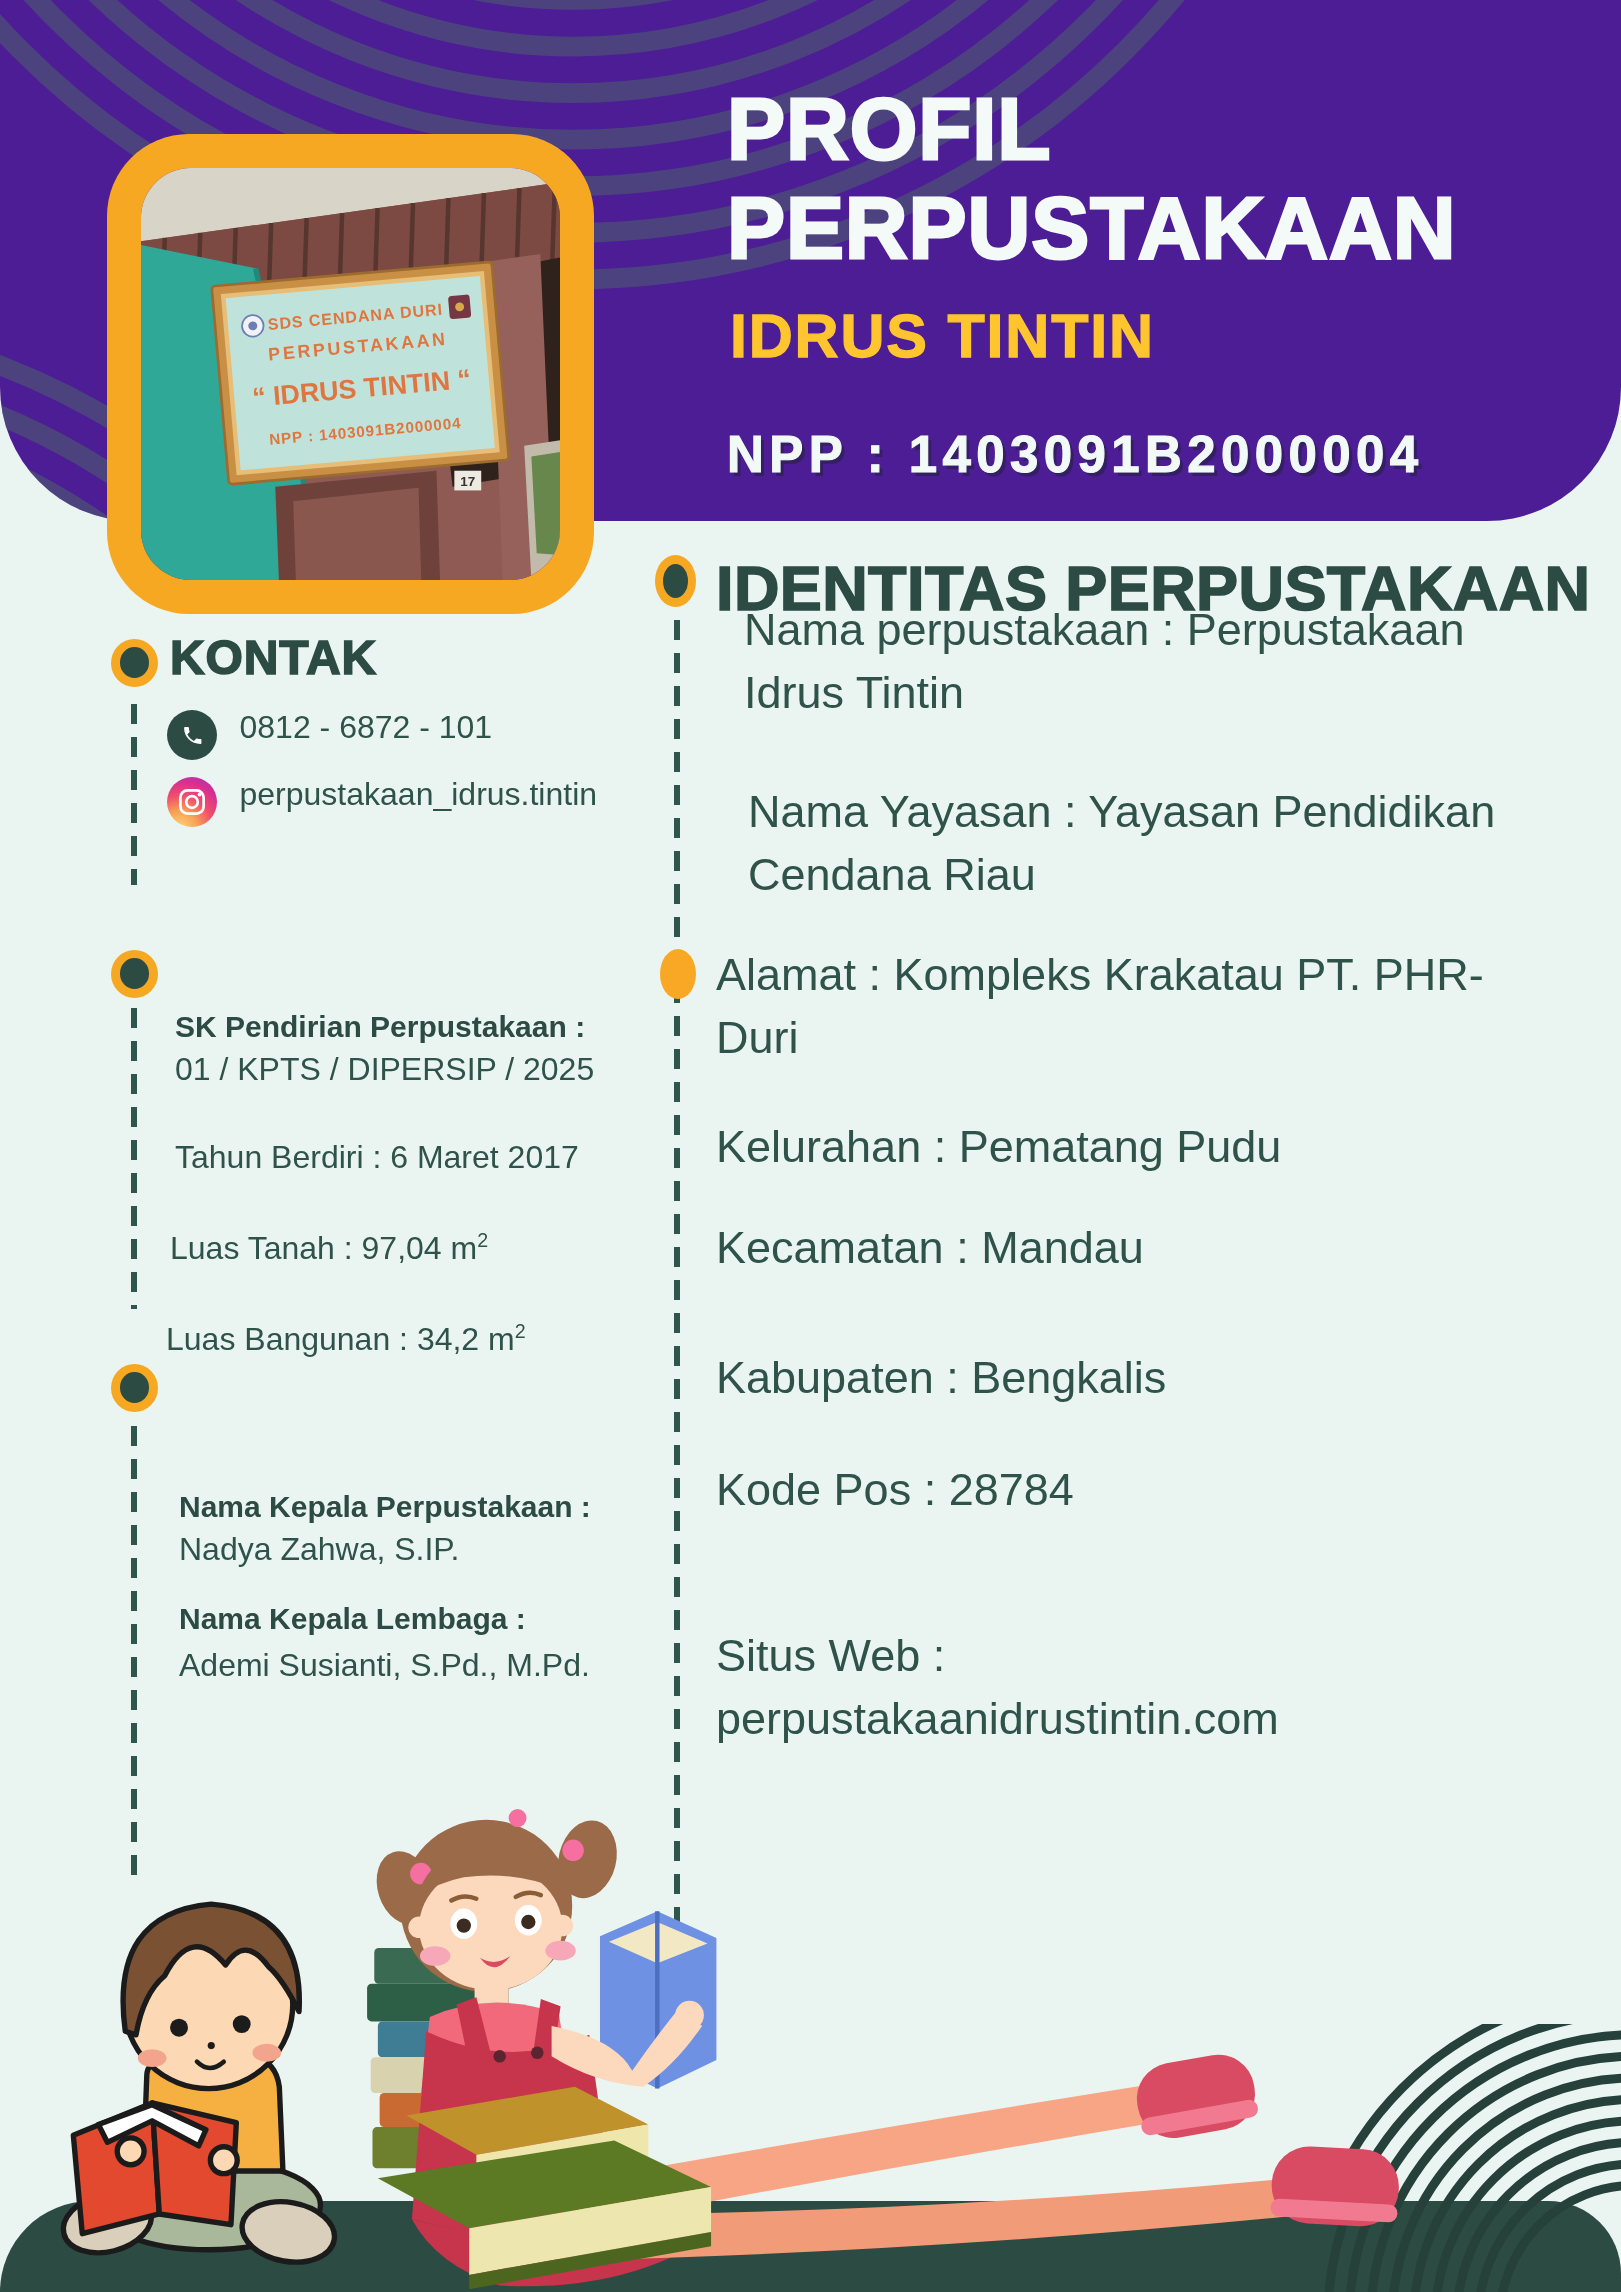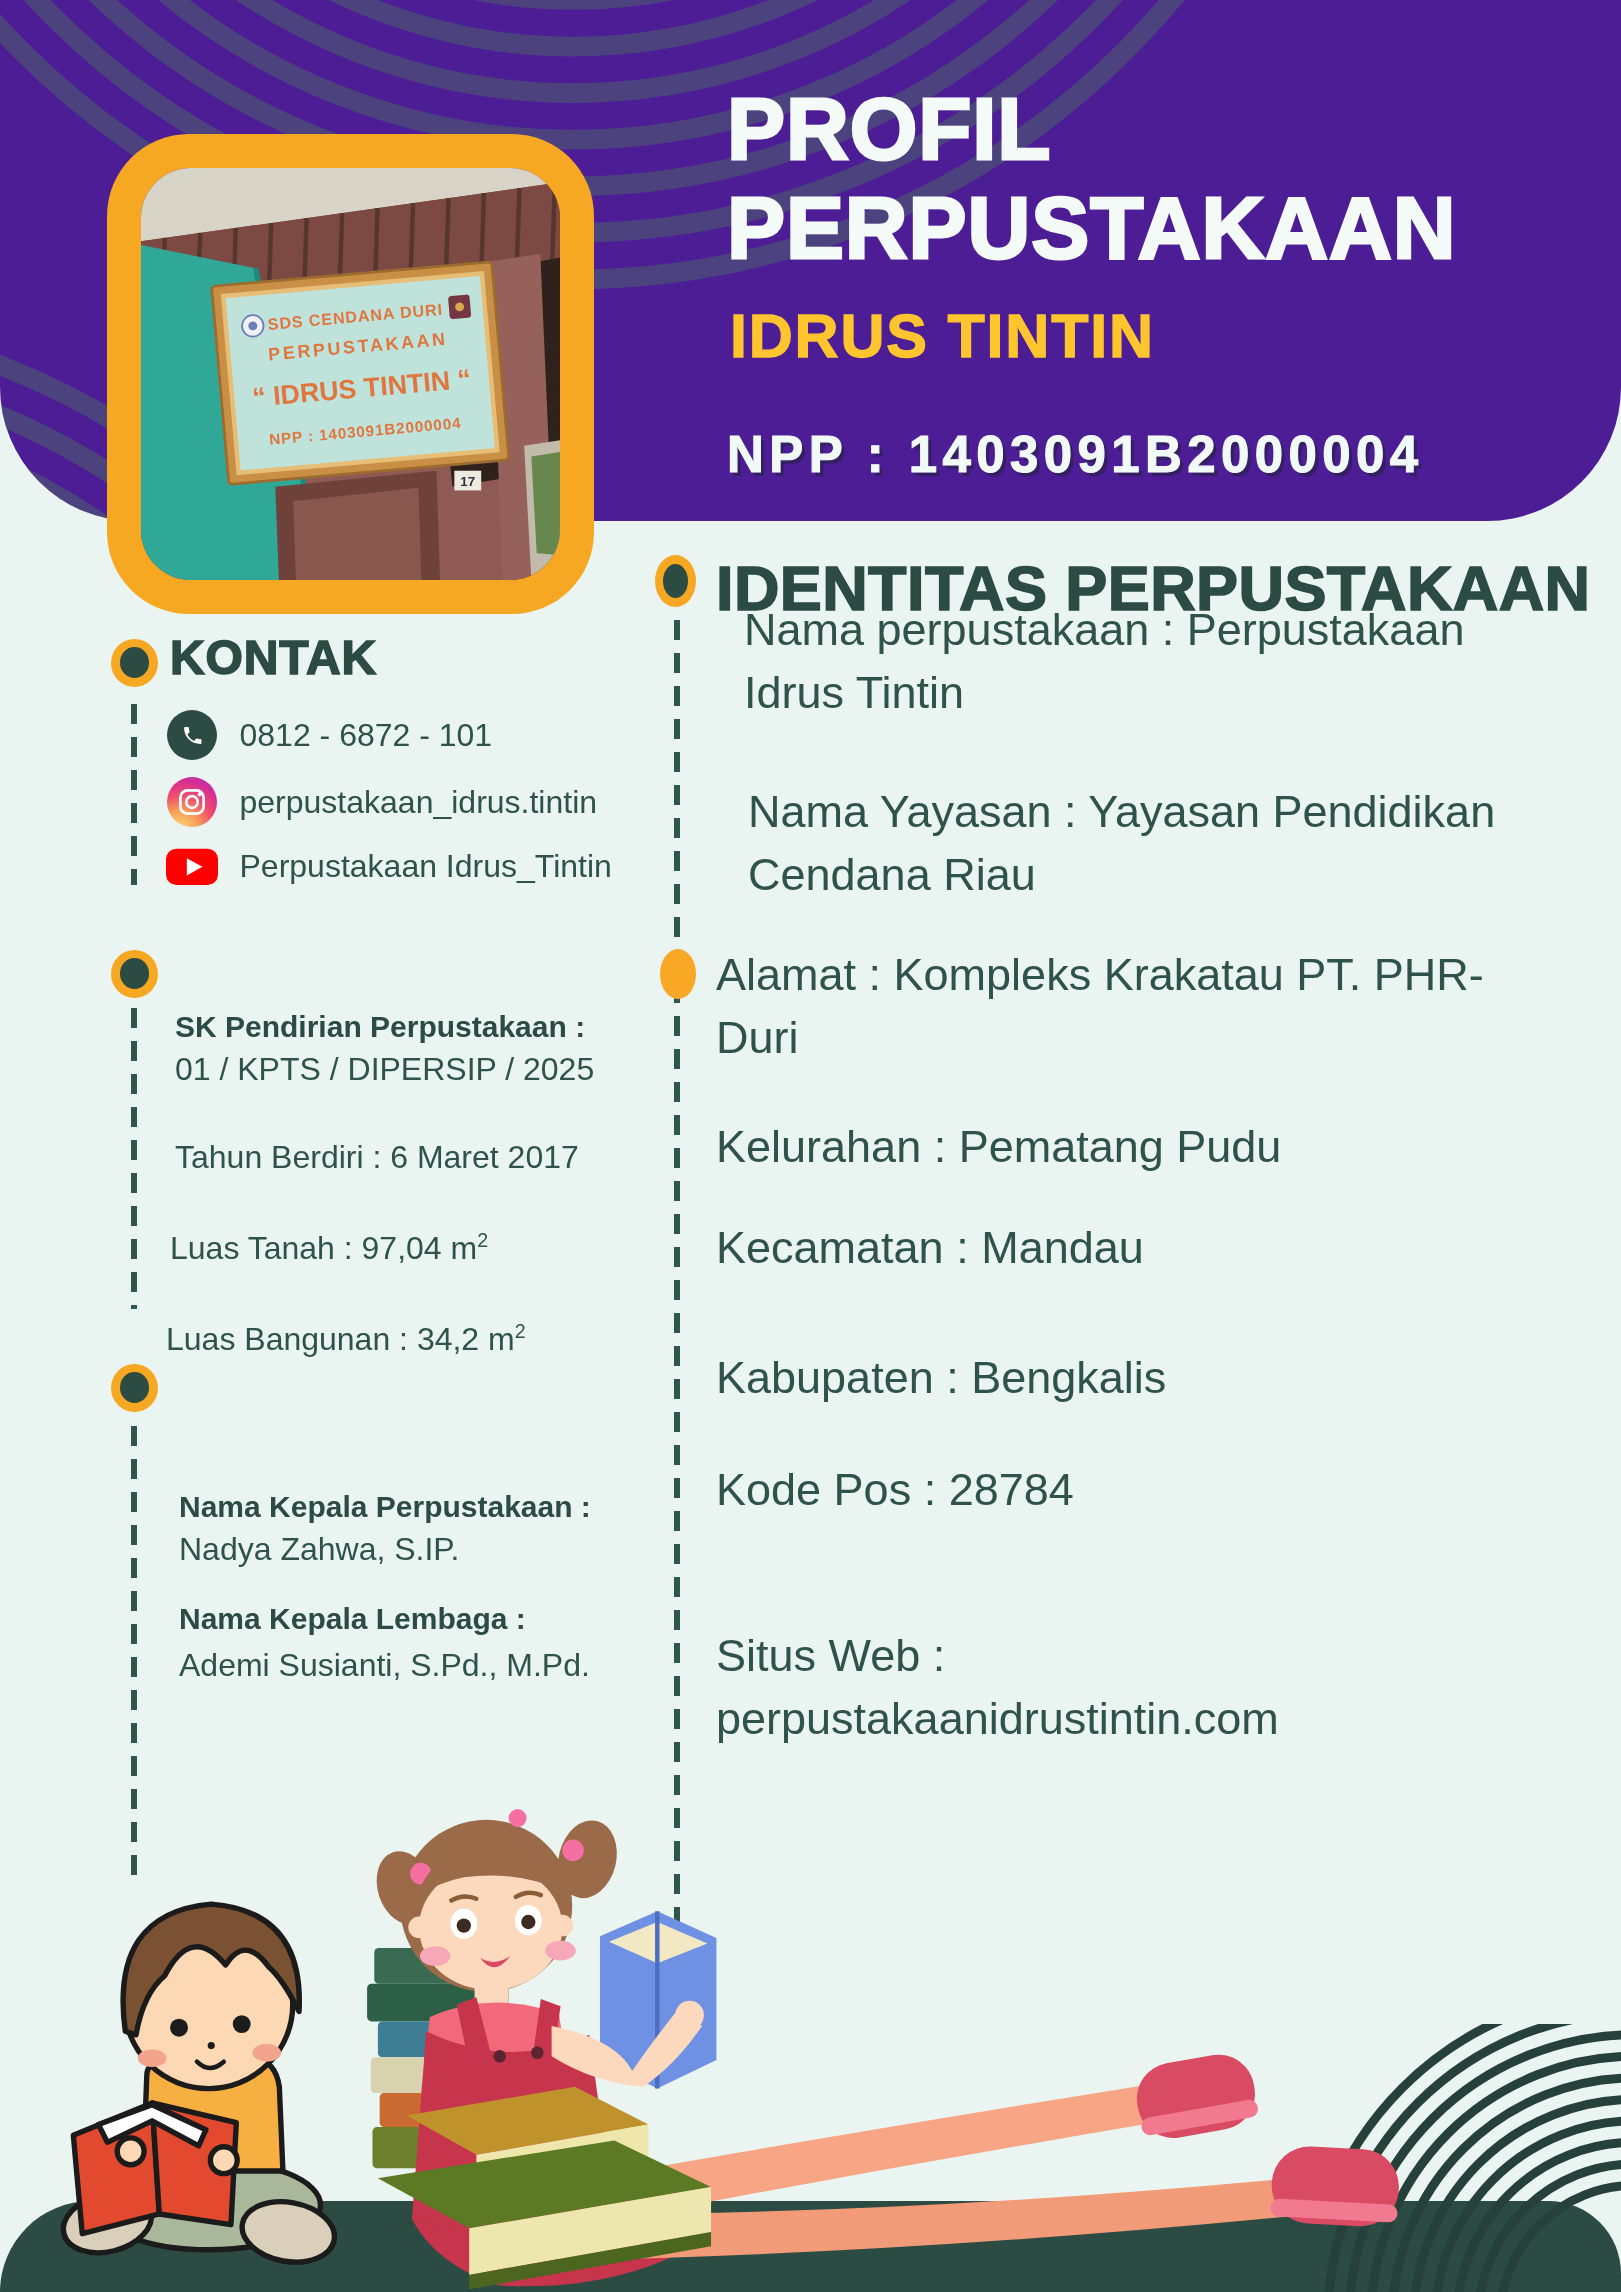--- a/index.html
+++ b/index.html
@@ -45,21 +45,21 @@
   .bullet-solid{position:absolute; width:36px; height:50px; background:#F9A825; border-radius:50%;}
   .vdash{
     position:absolute; width:6.3px;
     background:repeating-linear-gradient(to bottom,#2E564C 0 19.7px, transparent 19.7px 33px);
   }
   
   .kontak-heading{
     position:absolute; left:170px; top:630px; font-size:48px; font-weight:bold;
     color:#2C4B43; -webkit-text-stroke:1.6px #2C4B43; letter-spacing:0.9px;
   }
-  .contact-row{position:absolute; left:166px; height:52px; display:flex; align-items:center; gap:21.5px;}
+  .contact-row{position:absolute; left:166px; height:52px; display:flex; gap:21.5px;}
   .contact-icon{width:52px; height:52px; display:flex; align-items:center; justify-content:center;}
   .contact-text{font-size:32px; color:#2F5348;}
   .sk-label,.kepala-label{position:absolute; font-size:30px; font-weight:bold; color:#2C4B43;}
   .sk-value,.kepala-value,.sk-line{position:absolute; font-size:32px; color:#2F5348;}
   .sk-line sup{font-size:19.7px;}
   
   .identitas-heading{
     position:absolute; left:716px; top:552px; font-size:63px; font-weight:bold;
     color:#2C4B43; -webkit-text-stroke:1.6px #2C4B43; letter-spacing:0.4px;
   }
@@ -186,29 +186,20 @@
         </defs>
         <circle cx="28" cy="28" r="28" fill="url(#igGrad)"></circle>
         <rect x="15" y="15" width="26" height="26" rx="8" fill="none" stroke="#FFFFFF" stroke-width="3"></rect>
         <circle cx="28" cy="28" r="6.5" fill="none" stroke="#FFFFFF" stroke-width="3"></circle>
         <circle cx="36.5" cy="19.5" r="2.2" fill="#FFFFFF"></circle>
       </svg>
     </span>
     <span class="contact-text">perpustakaan_idrus.tintin</span>
   </div>
 
-  <div class="contact-row" style="top:840px;">
-    <span class="contact-icon">
-      <svg width="54" height="50" viewBox="0 0 60 56">
-        <rect x="0" y="8" width="60" height="42" rx="12" fill="#FF0000"></rect>
-        <polygon points="24,19 24,39 42,29" fill="#FFFFFF"></polygon>
-      </svg>
-    </span>
-    <span class="contact-text">Perpustakaan Idrus_Tintin</span>
-  </div>
 
   <div class="bullet-ring" style="left:111px; top:950px;">
       <i></i>
     </div>
   <div class="vdash" style="left:131px; top:1008px; height:301px;"></div>
   <div class="sk-label" style="left:175px; top:1010px;">SK Pendirian Perpustakaan :</div>
   <div class="sk-value" style="left:175px; top:1051px;">01 / KPTS / DIPERSIP / 2025</div>
   <div class="sk-line" style="left:175px; top:1139px;">Tahun Berdiri :  6 Maret 2017</div>
   <div class="sk-line" style="left:170px; top:1229px;"><span>Luas Tanah : 97,04 m</span><sup>2</sup></div>
   <div class="sk-line" style="left:166px; top:1320px;"><span>Luas Bangunan : 34,2 m</span><sup>2</sup></div>

